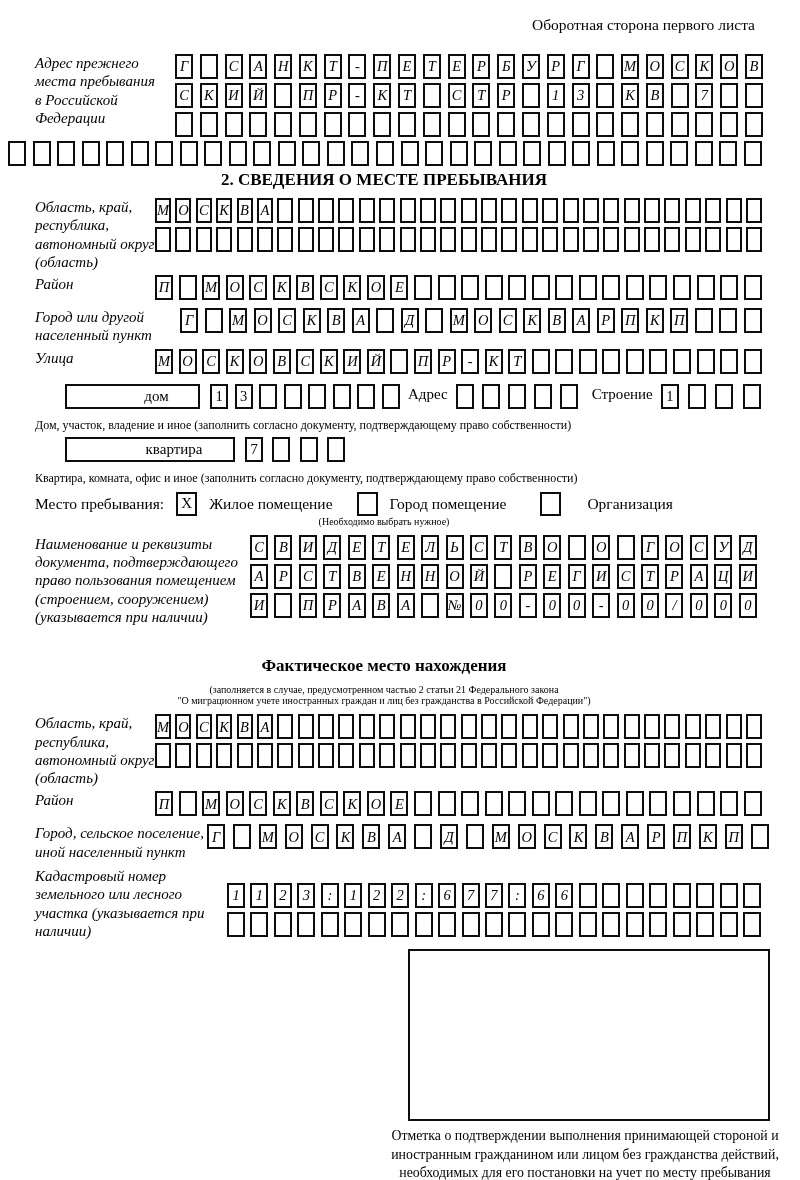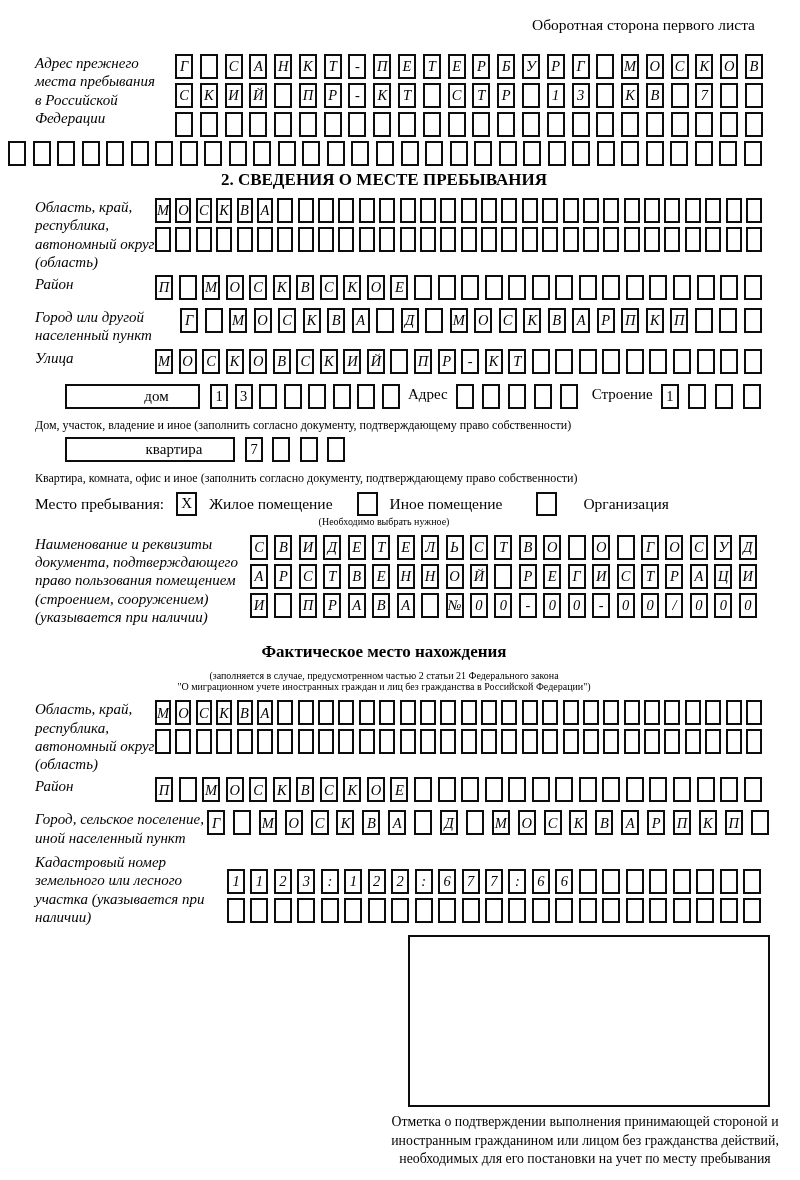--- a/index.html
+++ b/index.html
@@ -36,21 +36,21 @@
   .inline-label{ font-size:15px; margin:2px 8px 0 8px; white-space:nowrap; }
   .place-row{ display:flex; align-items:center; margin-left:27px; margin-top:6px; font-size:15.5px; }
   .checkbox{
     display:inline-flex; align-items:center; justify-content:center;
     width:21px; height:24px; box-sizing:border-box; border:2px solid #0d0d0d;
     font-size:15px; margin:0 12px;
   }
   .stamp-wrap{ width:470px; margin-left:342px; margin-top:8px; }
   .stamp-box{ width:362px; height:172px; box-sizing:border-box; border:2px solid #0d0d0d; margin-left:58px; }
   .stamp-note{ font-size:13.8px; text-align:center; margin-top:6px; line-height:1.35; }
-  .mt4{ margin-top:4px; } .mt6{ margin-top:6px; } .mt8{ margin-top:8px; } .mt14{ margin-top:16px; }
+  .mt4{ margin-top:4px; } .mt6{ margin-top:6px; } .mt8{ margin-top:8px; } .mt14{ margin-top:30px; }
 </style>
 </head>
 <body>
 
 <div class="page">
 
   <div class="header-note">Оборотная сторона первого листа</div>
 
   <div class="frow">
     <div class="flabel">Адрес прежнего места пребывания в Российской Федерации</div>
@@ -374,21 +374,21 @@
         <span class="cell"></span>
       </div>
   </div>
   <div class="leftnote">Квартира, комната, офис и иное (заполнить согласно документу, подтверждающему право собственности)</div>
 
   <div class="place-row">
     <span>Место пребывания:</span>
     <span class="checkbox">X</span>
     <span>Жилое помещение</span>
     <span class="checkbox" style="margin-left:24px;"></span>
-    <span>Иное помещение</span>
+    <span>Город помещение</span>
     <span class="checkbox" style="margin-left:34px;"></span>
     <span style="margin-left:14px;">Организация</span>
   </div>
   <div class="subnote">(Необходимо выбрать нужное)</div>
 
   <div class="frow mt8">
     <div class="flabel" style="width:215px;">Наименование и реквизиты документа, подтверждающего право пользования помещением (строением, сооружением) (указывается при наличии)</div>
     <div class="rowstack">
       <div class="cells w507">
           <span class="cell">С</span>

